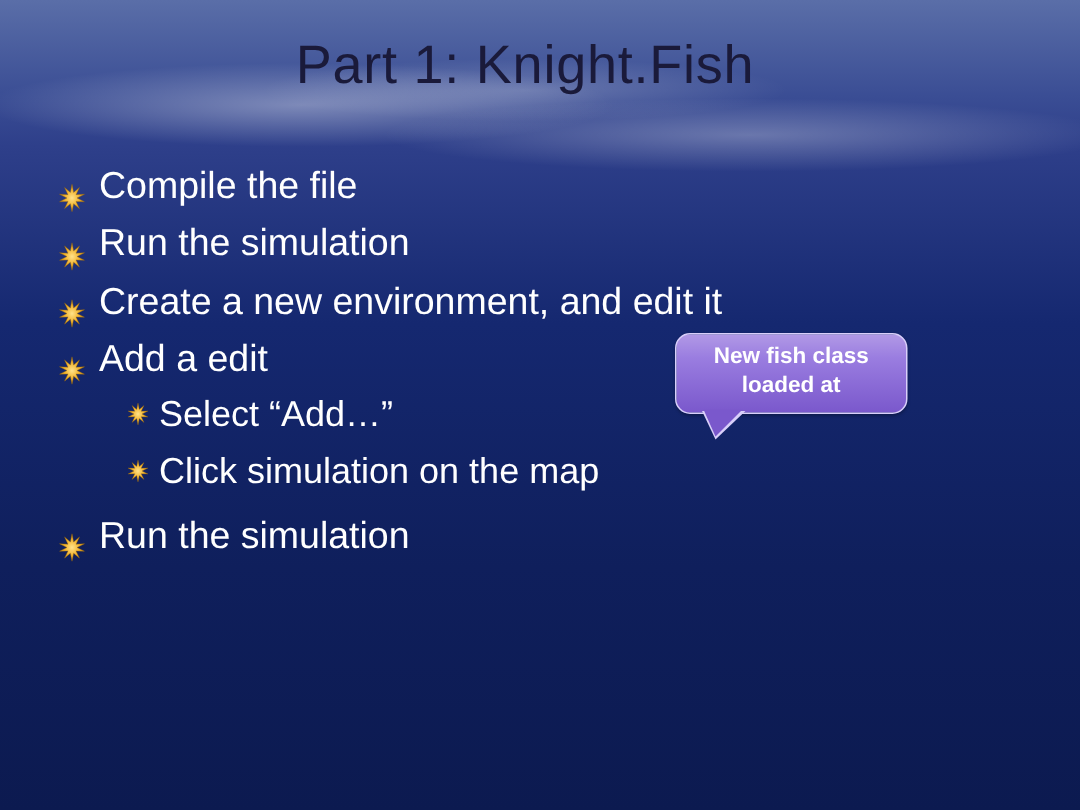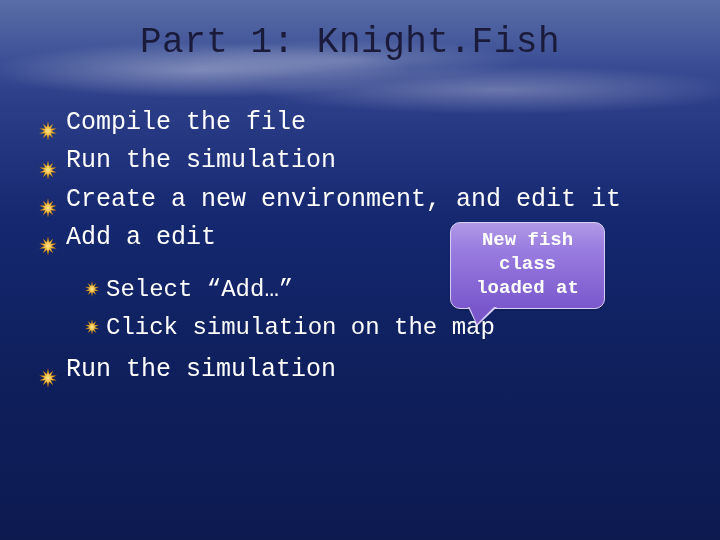--- a/index.html
+++ b/index.html
@@ -23,42 +23,41 @@
     background:
       radial-gradient(ellipse 300px 40px at 200px 70px, rgba(255,255,255,0.35), transparent 70%),
       radial-gradient(ellipse 350px 35px at 500px 90px, rgba(255,255,255,0.28), transparent 70%),
       radial-gradient(ellipse 250px 30px at 350px 60px, rgba(255,255,255,0.22), transparent 70%);
     pointer-events: none;
   }
   .slide {
     position: relative;
     width: 100%; height: 100%;
     padding: 22px 58px 0 38px;
-    font-family: Liberation Mono, monospace;
   }
   .title {
     text-align: center;
     font-size: 36px;
     font-weight: normal;
     color: #1a1a3a;
     margin-bottom: 42px;
     letter-spacing: 0.5px;
   }
   ul { list-style: none; }
   .lvl1 > li {
     display: flex;
     align-items: flex-end;
     font-size: 25px;
     color: #fff;
     line-height: 1.45;
     margin-bottom: 2px;
   }
   .lvl2 {
     margin-left: 46px;
-    margin-top: 16px;
+    margin-top: 2px;
     margin-bottom: 6px;
   }
   .lvl2 > li {
     display: flex;
     align-items: flex-start;
     font-size: 24px;
     color: #fff;
     line-height: 1.5;
     margin-bottom: 2px;
   }
@@ -77,21 +76,21 @@
   .callout {
     position: absolute;
     top: 222px;
     left: 450px;
     width: 155px;
     background: linear-gradient(to bottom, #b199e6 0%, #9a7de0 30%, #7a58cc 100%);
     border: 1px solid #d9cffa;
     border-radius: 10px;
     padding: 6px 8px 8px 8px;
     color: #fff;
-    font-size: 19px;
+    font-size: 15px;
     font-weight: bold;
     text-align: center;
     line-height: 1.25;
     box-shadow: 0 1px 2px rgba(0,0,0,0.25);
   }
   .callout::after {
     content: "";
     position: absolute;
     left: 18px;
     bottom: -16px;

